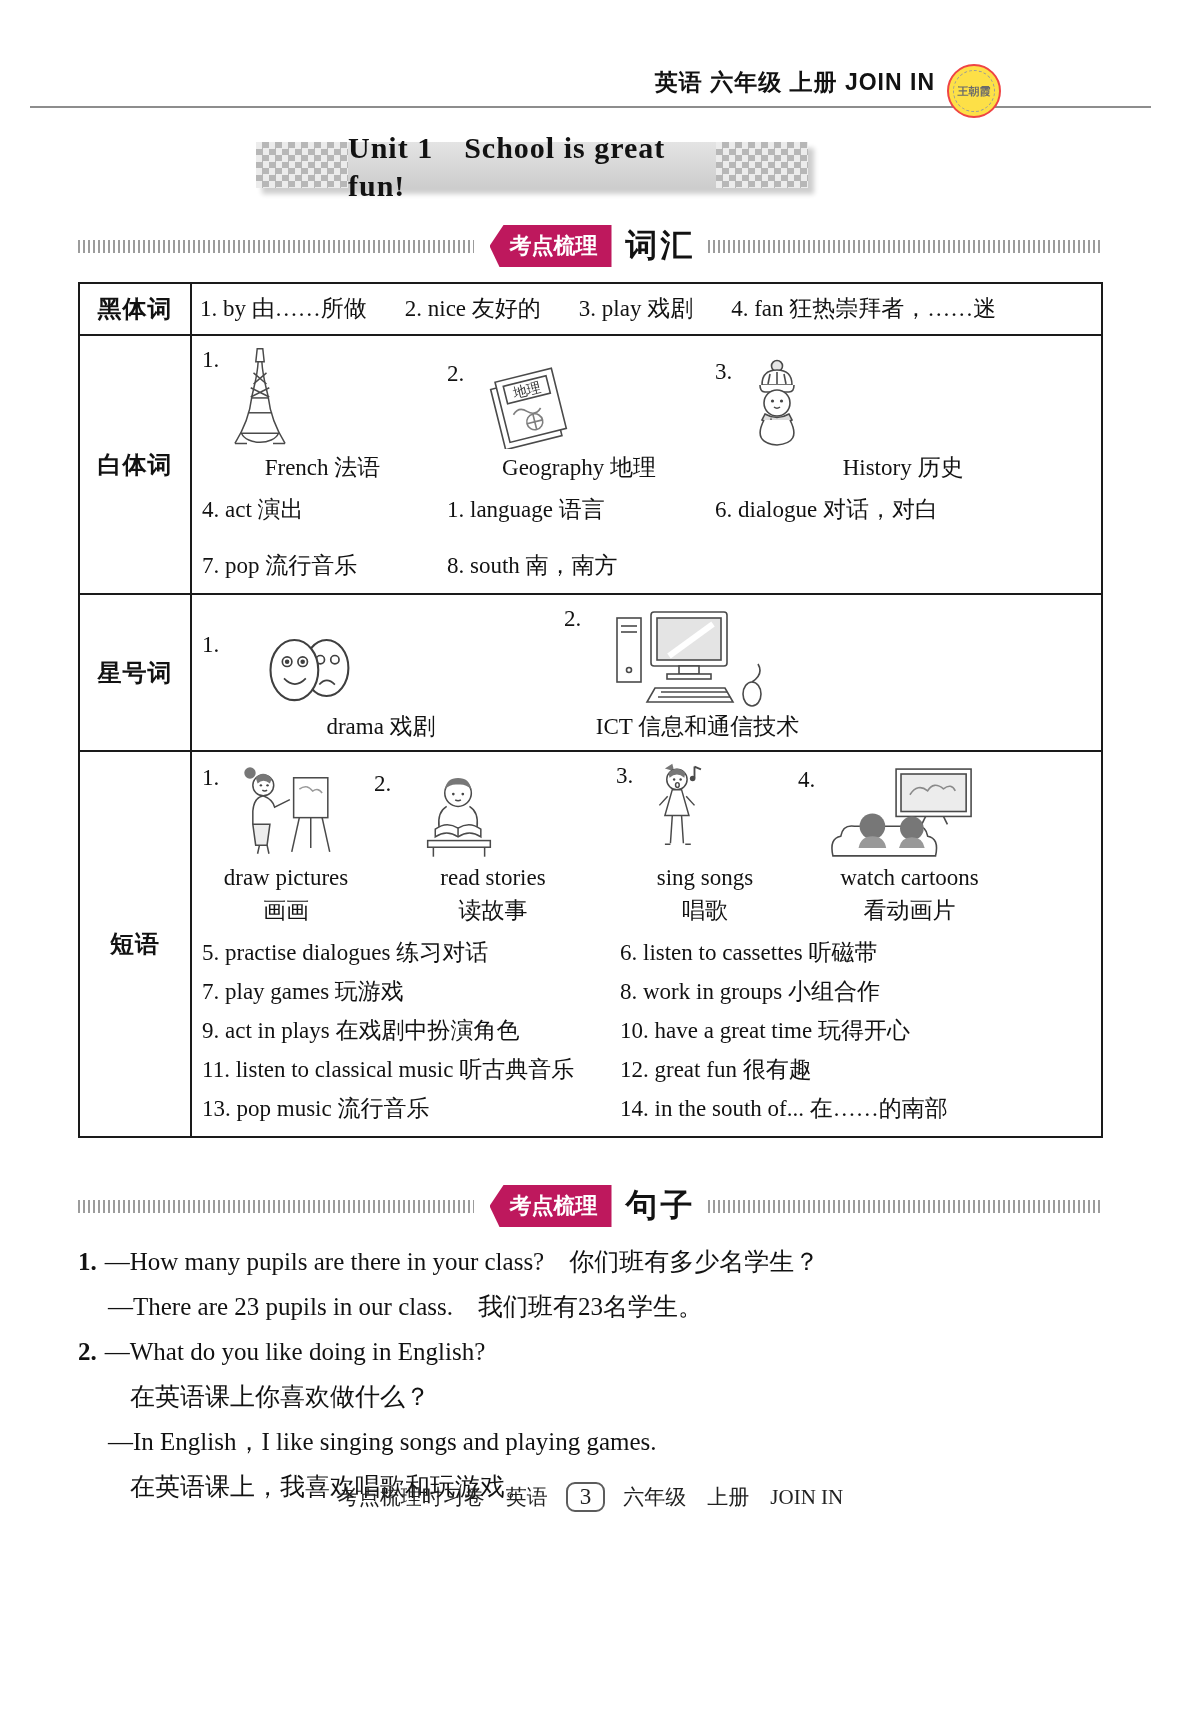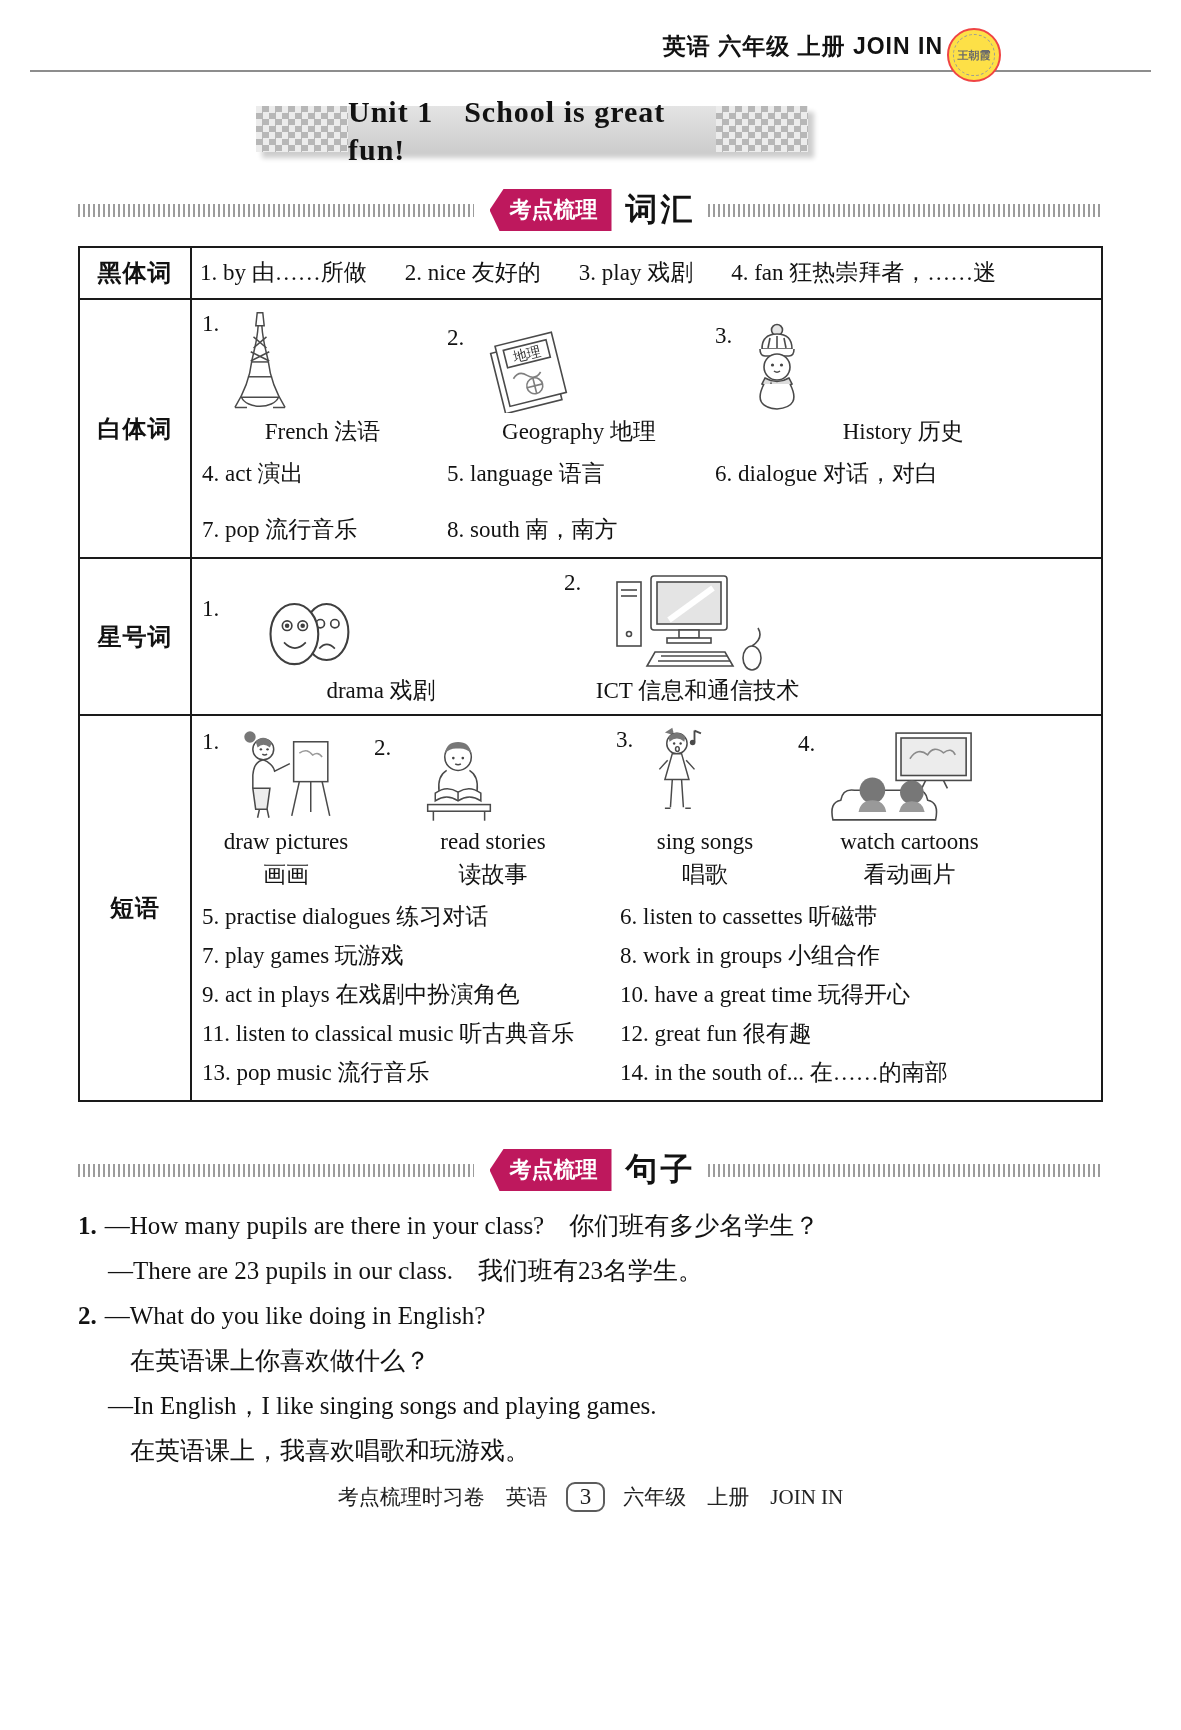--- a/index.html
+++ b/index.html
@@ -4,23 +4,23 @@
 <style>
   * { margin:0; padding:0; box-sizing:border-box; }
   html,body { background:#ffffff; }
   body {
     width:1181px; height:1730px; position:relative; overflow:hidden;
     font-family:"Liberation Serif","DejaVu Serif",serif; color:#121212;
   }
 
   
   .header {
-    margin:0 30px; padding:28px 150px 8px 0;
+    margin:0 30px; padding:64px 150px 8px 0;
     border-bottom:2px solid #8d8d8d;
-    display:flex; justify-content:flex-end; align-items:flex-end; gap:4px;
+    display:flex; justify-content:flex-end; align-items:flex-end; gap:12px;
   }
   .header-text { font-family:"Liberation Sans",sans-serif; font-weight:bold; font-size:23px; letter-spacing:1px; }
   .seal { width:54px; height:54px; margin-bottom:-20px; border:2px solid #ef4444; border-radius:50%;
           background:#fde047; display:flex; align-items:center; justify-content:center; }
   .seal-inner { width:42px; height:42px; border:1px dashed #9a9a9a; border-radius:50%;
           display:flex; align-items:center; justify-content:center;
           font:bold 11px "Liberation Sans",sans-serif; color:#6b6b6b; }
 
   
   .unit-banner { margin:34px 0 0 256px; width:552px; height:46px; display:flex;
@@ -177,21 +177,21 @@
                 <path d="M27 63 l-4 14 l8 1 z" fill="#dcdcdc"></path>
                 <path d="M20 63 Q8 86 33 88 Q58 86 46 63" fill="#ffffff"></path>
               </g>
             </svg>
           </div>
           <div class="pic-caption">History 历史</div>
         </div>
       </div>
       <div class="line-grid">
         <span>4. act 演出</span>
-        <span>5. language 语言</span>
+        <span>1. language 语言</span>
         <span>6. dialogue 对话，对白</span>
         <span>7. pop 流行音乐</span>
         <span>8. south 南，南方</span>
         <span></span>
       </div>
     </div>
 
     <div class="t-label bt">星号词</div>
     <div class="t-content bt">
       <div class="pic-grid cols2">

